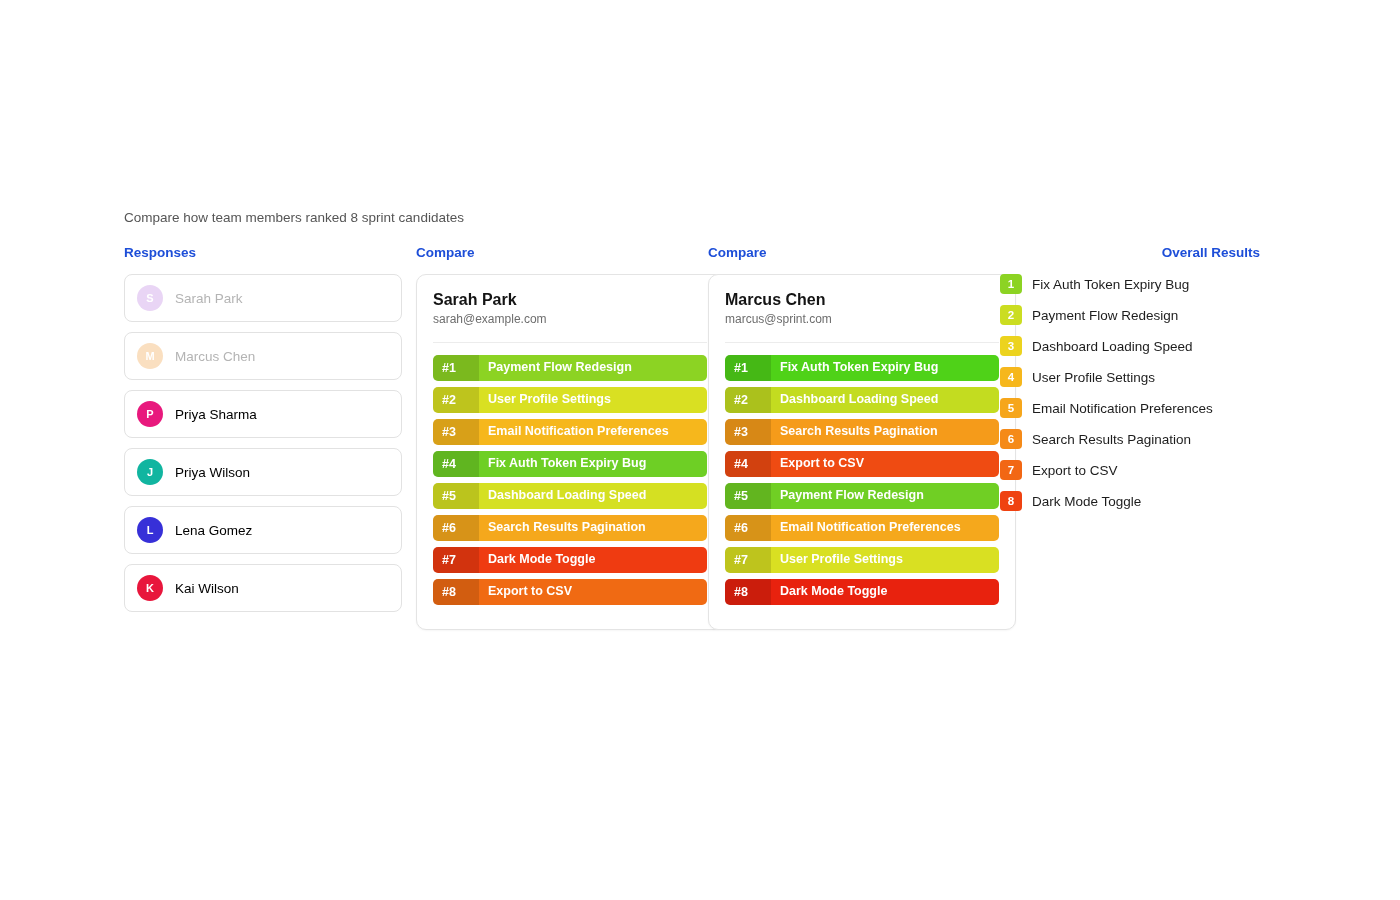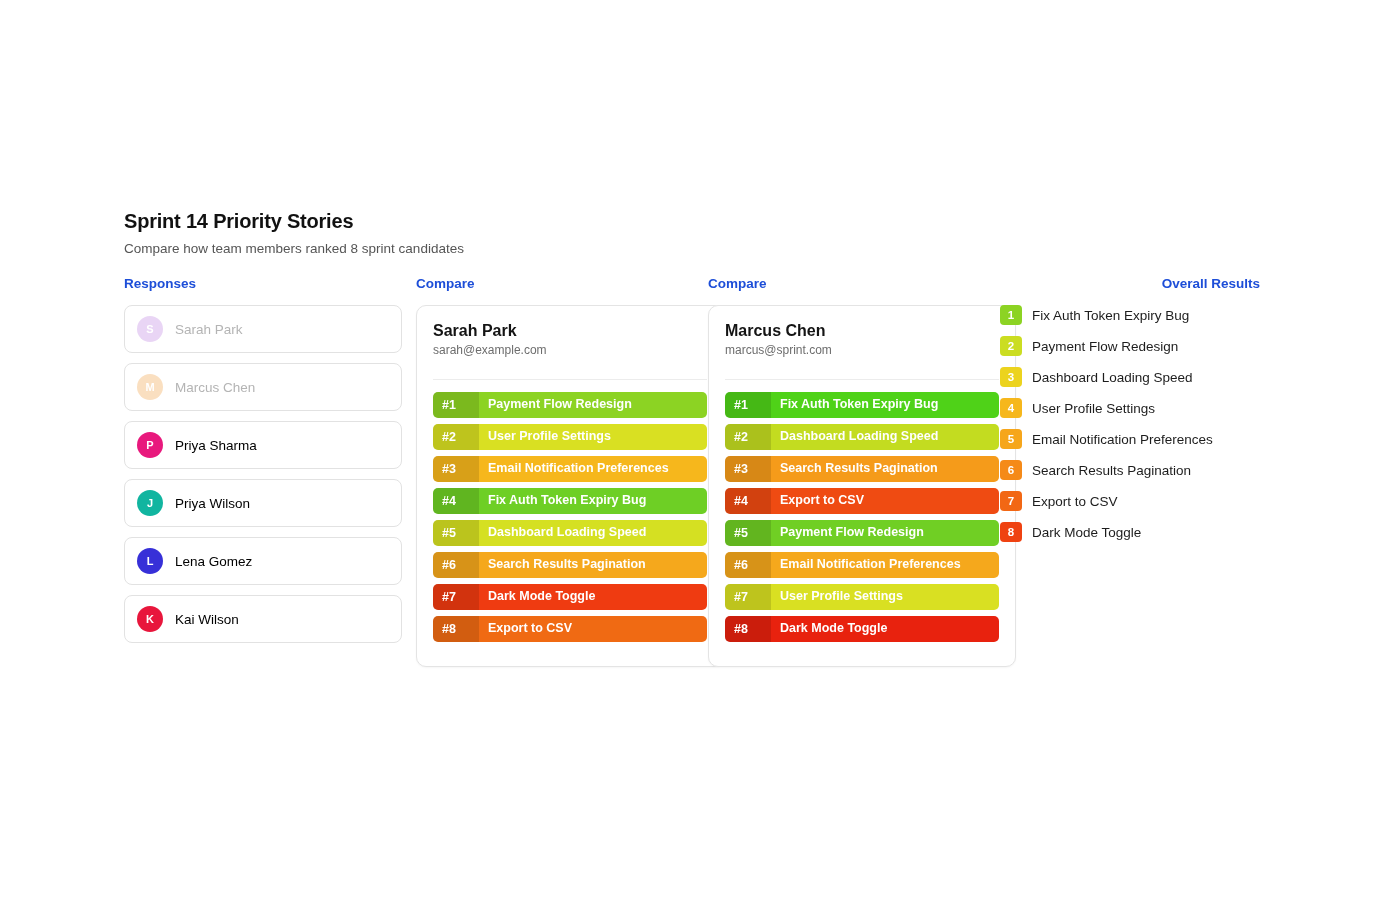--- a/index.html
+++ b/index.html
@@ -100,21 +100,21 @@
     font-size: 16px;
     font-weight: bold;
     color: #141414;
     margin: 0 0 3px 0;
   }
 
   .card-person-email {
     font-size: 12px;
     color: #6d6d6d;
     margin: 0 0 12px 0;
-    padding-bottom: 22px;
+    padding-bottom: 16px;
     border-bottom: 1px solid #ececec;
   }
 
   .rank-row {
     display: flex;
     align-items: stretch;
     border-radius: 5px;
     overflow: hidden;
     margin-bottom: 6px;
     min-height: 26px;
@@ -167,21 +167,20 @@
   .result-label {
     font-size: 13.5px;
     color: #1d1d1d;
   }
 </style>
 </head>
 <body>
 
 <div id="app">
 
-  <h1 class="page-title">Sprint 14 Priority Stories</h1>
   <p class="page-subtitle">Compare how team members ranked 8 sprint candidates</p>
 
   <div class="columns">
 
     <div class="col-responses">
       <div class="col-heading">Responses</div>
       <div id="responses-list">
           <div class="response-item muted">
             <div class="avatar" style="background: rgb(233, 213, 245); color: rgb(255, 255, 255);">S</div>
             <div class="response-name">Sarah Park</div>

